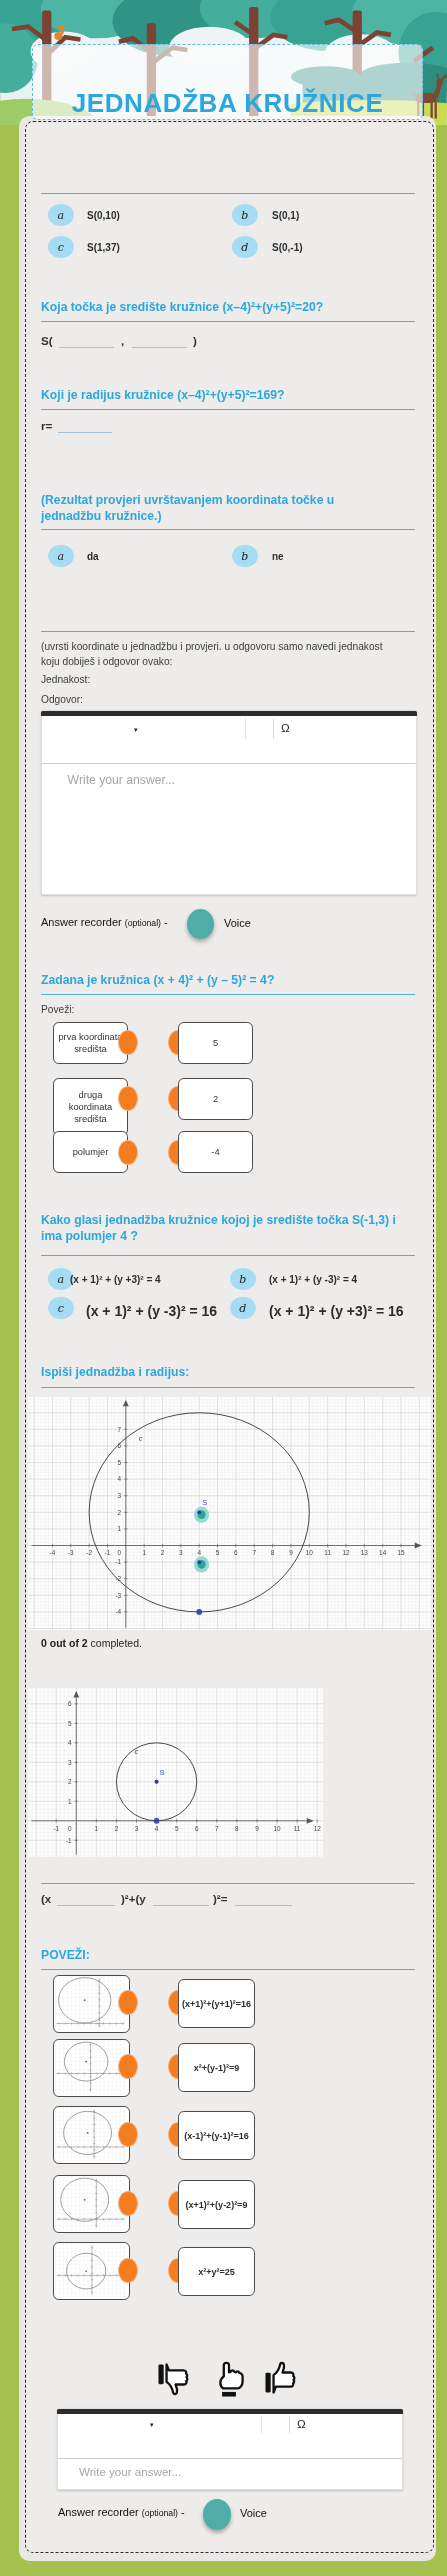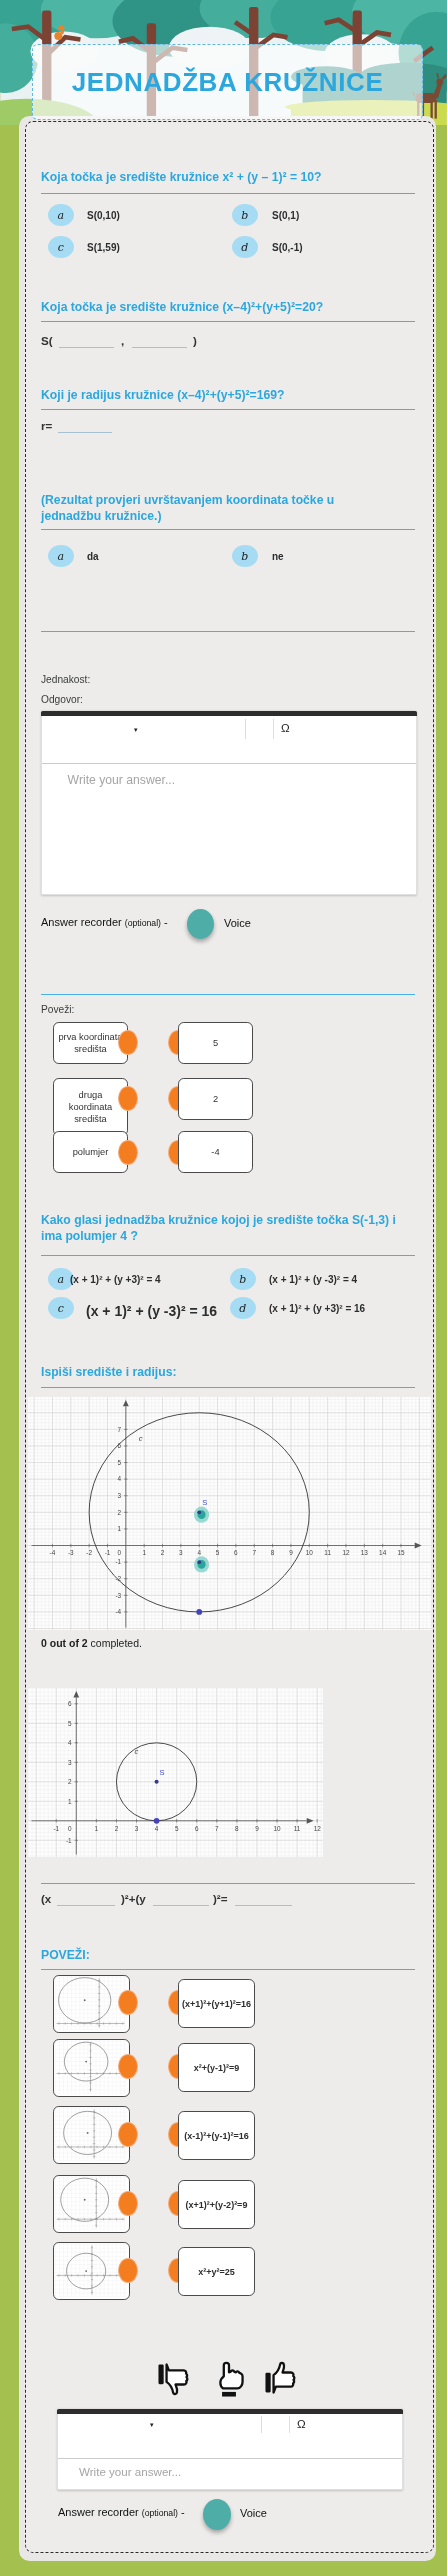--- a/index.html
+++ b/index.html
@@ -3,21 +3,21 @@
 <meta charset="utf-8">
 <style>
   html,body{margin:0;padding:0}
   #page{position:relative;width:447px;height:2576px;background:#a4c04f;overflow:hidden;
         font-family:"Liberation Sans",sans-serif;color:#3a3a3a}
   .abs{position:absolute}
   #backing{position:absolute;left:19px;top:116px;width:417px;height:2445px;background:#e9e8e6;border-radius:10.5px}
   #panel{position:absolute;left:24.5px;top:121px;width:409px;height:2432px;background:#edeceb;
          border:1.2px dashed #2b2b2b;border-radius:8.2px;box-sizing:border-box}
   .titlepanel{position:absolute;left:32px;top:44px;width:391px;height:76px;background:rgba(255,255,255,.62);
-         border:1.7px dashed #5fb7e6;border-radius:5.8px;box-sizing:border-box;display:flex;align-items:center;justify-content:center}
+         border:1.7px dashed #5fb7e6;border-radius:5.8px;box-sizing:border-box;display:flex;align-items:flex-end;justify-content:center}
   .titletext{color:#2ba7de;font-size:26px;font-weight:bold;letter-spacing:0.6px}
   .h{position:absolute;color:#2ba7de;font-weight:bold;font-size:12.2px;line-height:1.35}
   .hr{position:absolute;border-top:1.2px solid rgba(43,167,222,.85);height:0}
   .badge{position:absolute;width:25.6px;height:22px;border-radius:50%;background:#a6dcf3;display:flex;align-items:center;
          justify-content:center;font-family:"DejaVu Serif",serif;font-style:italic;font-size:11px;color:#222}
   .olabel{position:absolute;font-size:10px;color:#2d2d2d;font-weight:600}
   .sub{position:absolute;font-size:10.2px;color:#3c3c3c;line-height:1.5;font-weight:500}
   .ftext{position:absolute;font-size:11.6px;color:#333;font-weight:600}
   .blank{position:absolute;height:14px;border-bottom:1.5px solid #a7c0d4}
   .mbox{position:absolute;background:#fff;border:0.9px solid #4a4a4a;border-radius:5.8px;display:flex;align-items:center;
@@ -96,28 +96,27 @@
     </g>
   </svg>
 
   <div id="backing"></div>
   <div id="panel"></div>
 
   <div class="titlepanel">
     <span class="titletext">JEDNADŽBA KRUŽNICE</span>
   </div>
 
-  <div class="h" style="left:41px;top:169px;width:374px">Koja točka je središte kružnice x² + (y – 1)² = 10?</div>
   <div class="hr" style="left:41px;top:193px;width:374px"></div>
   <div class="badge" style="left:48px;top:204px">a</div>
   <div class="olabel" style="left:87px;top:210px">S(0,10)</div>
   <div class="badge" style="left:232px;top:204px">b</div>
   <div class="olabel" style="left:272px;top:210px">S(0,1)</div>
   <div class="badge" style="left:48px;top:236px">c</div>
-  <div class="olabel" style="left:87px;top:242px">S(1,59)</div>
+  <div class="olabel" style="left:87px;top:242px">S(1,37)</div>
   <div class="badge" style="left:232px;top:236px">d</div>
   <div class="olabel" style="left:272px;top:242px">S(0,-1)</div>
 
   <div class="h" style="left:41px;top:299px;width:374px">Koja točka je središte kružnice (x–4)²+(y+5)²=20?</div>
   <div class="hr" style="left:41px;top:321px;width:374px"></div>
   <div class="ftext" style="left:41px;top:334px">S(</div>
   <div class="blank" style="left:59px;top:333px;width:55px"></div>
   <div class="ftext" style="left:121px;top:334px">,</div>
   <div class="blank" style="left:132px;top:333px;width:55px"></div>
   <div class="ftext" style="left:193px;top:334px">)</div>
@@ -128,39 +127,41 @@
   <div class="blank" style="left:58px;top:418px;width:54px"></div>
 
   <div class="h" style="left:41px;top:492px;width:349px">(Rezultat provjeri uvrštavanjem koordinata točke u jednadžbu kružnice.)</div>
   <div class="hr" style="left:41px;top:529px;width:374px"></div>
   <div class="badge" style="left:48px;top:545px">a</div>
   <div class="olabel" style="left:87px;top:551px">da</div>
   <div class="badge" style="left:232px;top:545px">b</div>
   <div class="olabel" style="left:272px;top:551px">ne</div>
 
   <div class="hr" style="left:41px;top:631px;width:374px"></div>
+  <div class="sub" style="left:41px;top:639px;width:361px">(uvrsti koordinate u jednadžbu i provjeri. u odgovoru samo  navedi jednakost koju dobiješ i odgovor ovako:</div>
   <div class="sub" style="left:41px;top:672px">Jednakost:</div>
   <div class="sub" style="left:41px;top:692px">Odgovor:</div>
 
   <div class="editor" style="left:41px;top:711px;width:374px;height:182px">
     <div class="edbar"></div>
     <div class="caret" style="left:92px;top:14px">▾</div>
     <div class="edsep" style="left:203px;top:7px;height:20px"></div>
     <div class="edsep" style="left:231px;top:7px;height:20px"></div>
     <div class="omega" style="left:239px;top:9.3px">Ω</div>
     <div class="eddiv" style="top:51px"></div>
     <div class="placeholder" style="left:25.6px;top:61px">Write your answer...</div>
   </div>
 
   <div class="recl" style="left:41px;top:916px">
     <span>Answer recorder</span> <span class="opt">(optional)</span> <span>-</span>
   </div>
   <div class="voice" style="left:187px;top:909px;width:27px;height:30px"></div>
   <div class="recl" style="left:224px;top:917px">Voice</div>
 
+  <div class="h" style="left:41px;top:972px;width:374px">Zadana je kružnica (x + 4)² + (y – 5)² = 4?</div>
   <div class="hr" style="left:41px;top:994px;width:374px"></div>
   <div class="sub" style="left:41px;top:1002px">Poveži:</div>
 
   <div class="mbox" style="left:53px;top:1022px;width:75px;height:42px">prva koordinata središta</div>
   <div class="dot" style="left:118px;top:1030px"></div>
   <div class="dot" style="left:168px;top:1030px"></div>
   <div class="mbox" style="left:178px;top:1022px;width:75px;height:42px">5</div>
 
   <div class="mbox" style="left:53px;top:1078px;width:75px;height:58px">druga koordinata središta</div>
   <div class="dot" style="left:118px;top:1086px"></div>
@@ -174,23 +175,23 @@
 
   <div class="h" style="left:41px;top:1212px;width:367px">Kako glasi jednadžba kružnice kojoj je središte točka S(-1,3) i ima polumjer 4 ?</div>
   <div class="hr" style="left:41px;top:1255px;width:374px"></div>
   <div class="badge" style="left:48px;top:1268px">a</div>
   <div class="olabel" style="left:70px;top:1274px;font-size:10px">(x + 1)² + (y +3)² = 4</div>
   <div class="badge" style="left:230px;top:1268px">b</div>
   <div class="olabel" style="left:269px;top:1274px;font-size:10px">(x + 1)² + (y -3)² = 4</div>
   <div class="badge" style="left:48px;top:1297px">c</div>
   <div class="olabel" style="left:86px;top:1303px;font-size:14px">(x + 1)² + (y -3)² = 16</div>
   <div class="badge" style="left:230px;top:1297px">d</div>
-  <div class="olabel" style="left:269px;top:1303px;font-size:10px">(x + 1)² + (y +3)² = 16</div>
-
-  <div class="h" style="left:41px;top:1364px;width:374px">Ispiši središte i radijus:</div>
+  <div class="olabel" style="left:269px;top:1303px;font-size:14px">(x + 1)² + (y +3)² = 16</div>
+
+  <div class="h" style="left:41px;top:1364px;width:374px">Ispiši jednadžba i radijus:</div>
   <div class="hr" style="left:41px;top:1387px;width:374px"></div>
   <svg class="graph" id="g1" style="left:28px;top:1397px" width="403" height="233" viewBox="0 0 692 400">
       <line x1="4.200000000000005" y1="0" x2="4.200000000000005" y2="400" stroke="#ebebeb" stroke-width="0.7"></line>
       <line x1="10.500000000000004" y1="0" x2="10.500000000000004" y2="400" stroke="#ebebeb" stroke-width="0.7"></line>
       <line x1="16.800000000000004" y1="0" x2="16.800000000000004" y2="400" stroke="#ebebeb" stroke-width="0.7"></line>
       <line x1="23.100000000000005" y1="0" x2="23.100000000000005" y2="400" stroke="#ebebeb" stroke-width="0.7"></line>
       <line x1="29.400000000000006" y1="0" x2="29.400000000000006" y2="400" stroke="#ebebeb" stroke-width="0.7"></line>
       <line x1="35.7" y1="0" x2="35.7" y2="400" stroke="#ebebeb" stroke-width="0.7"></line>
       <line x1="42" y1="0" x2="42" y2="400" stroke="#ebebeb" stroke-width="0.7"></line>
       <line x1="48.3" y1="0" x2="48.3" y2="400" stroke="#ebebeb" stroke-width="0.7"></line>

